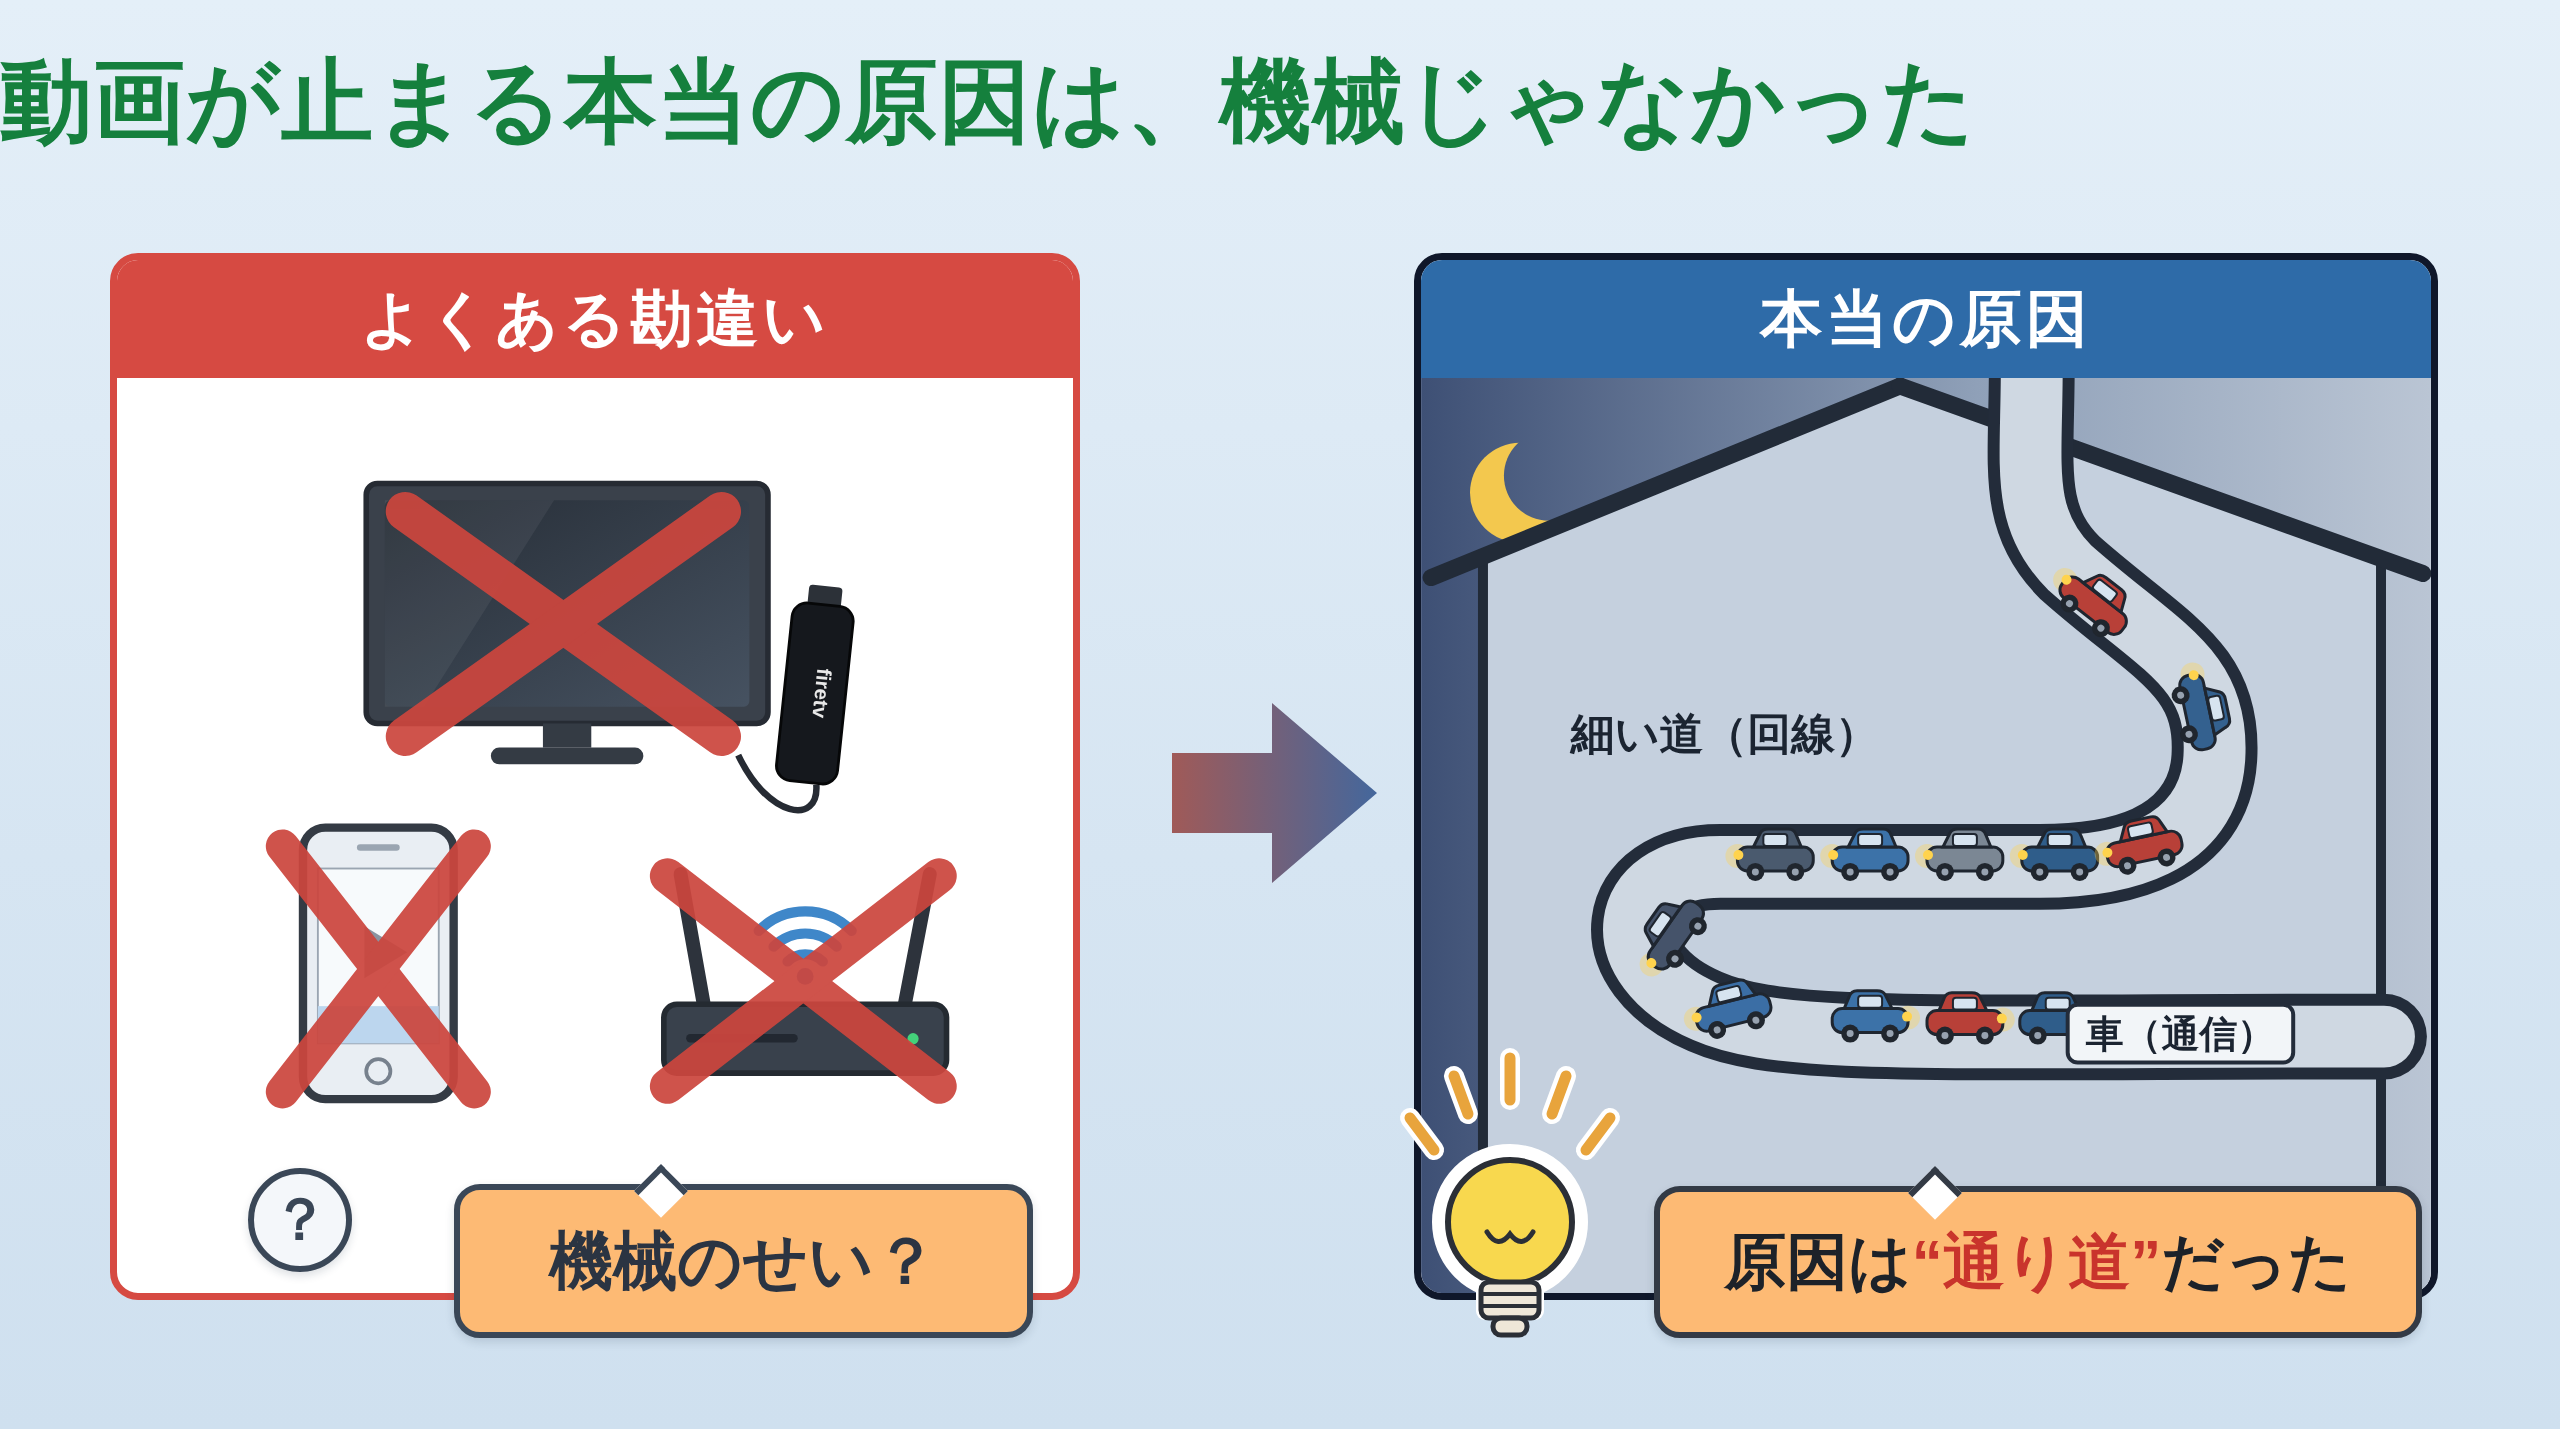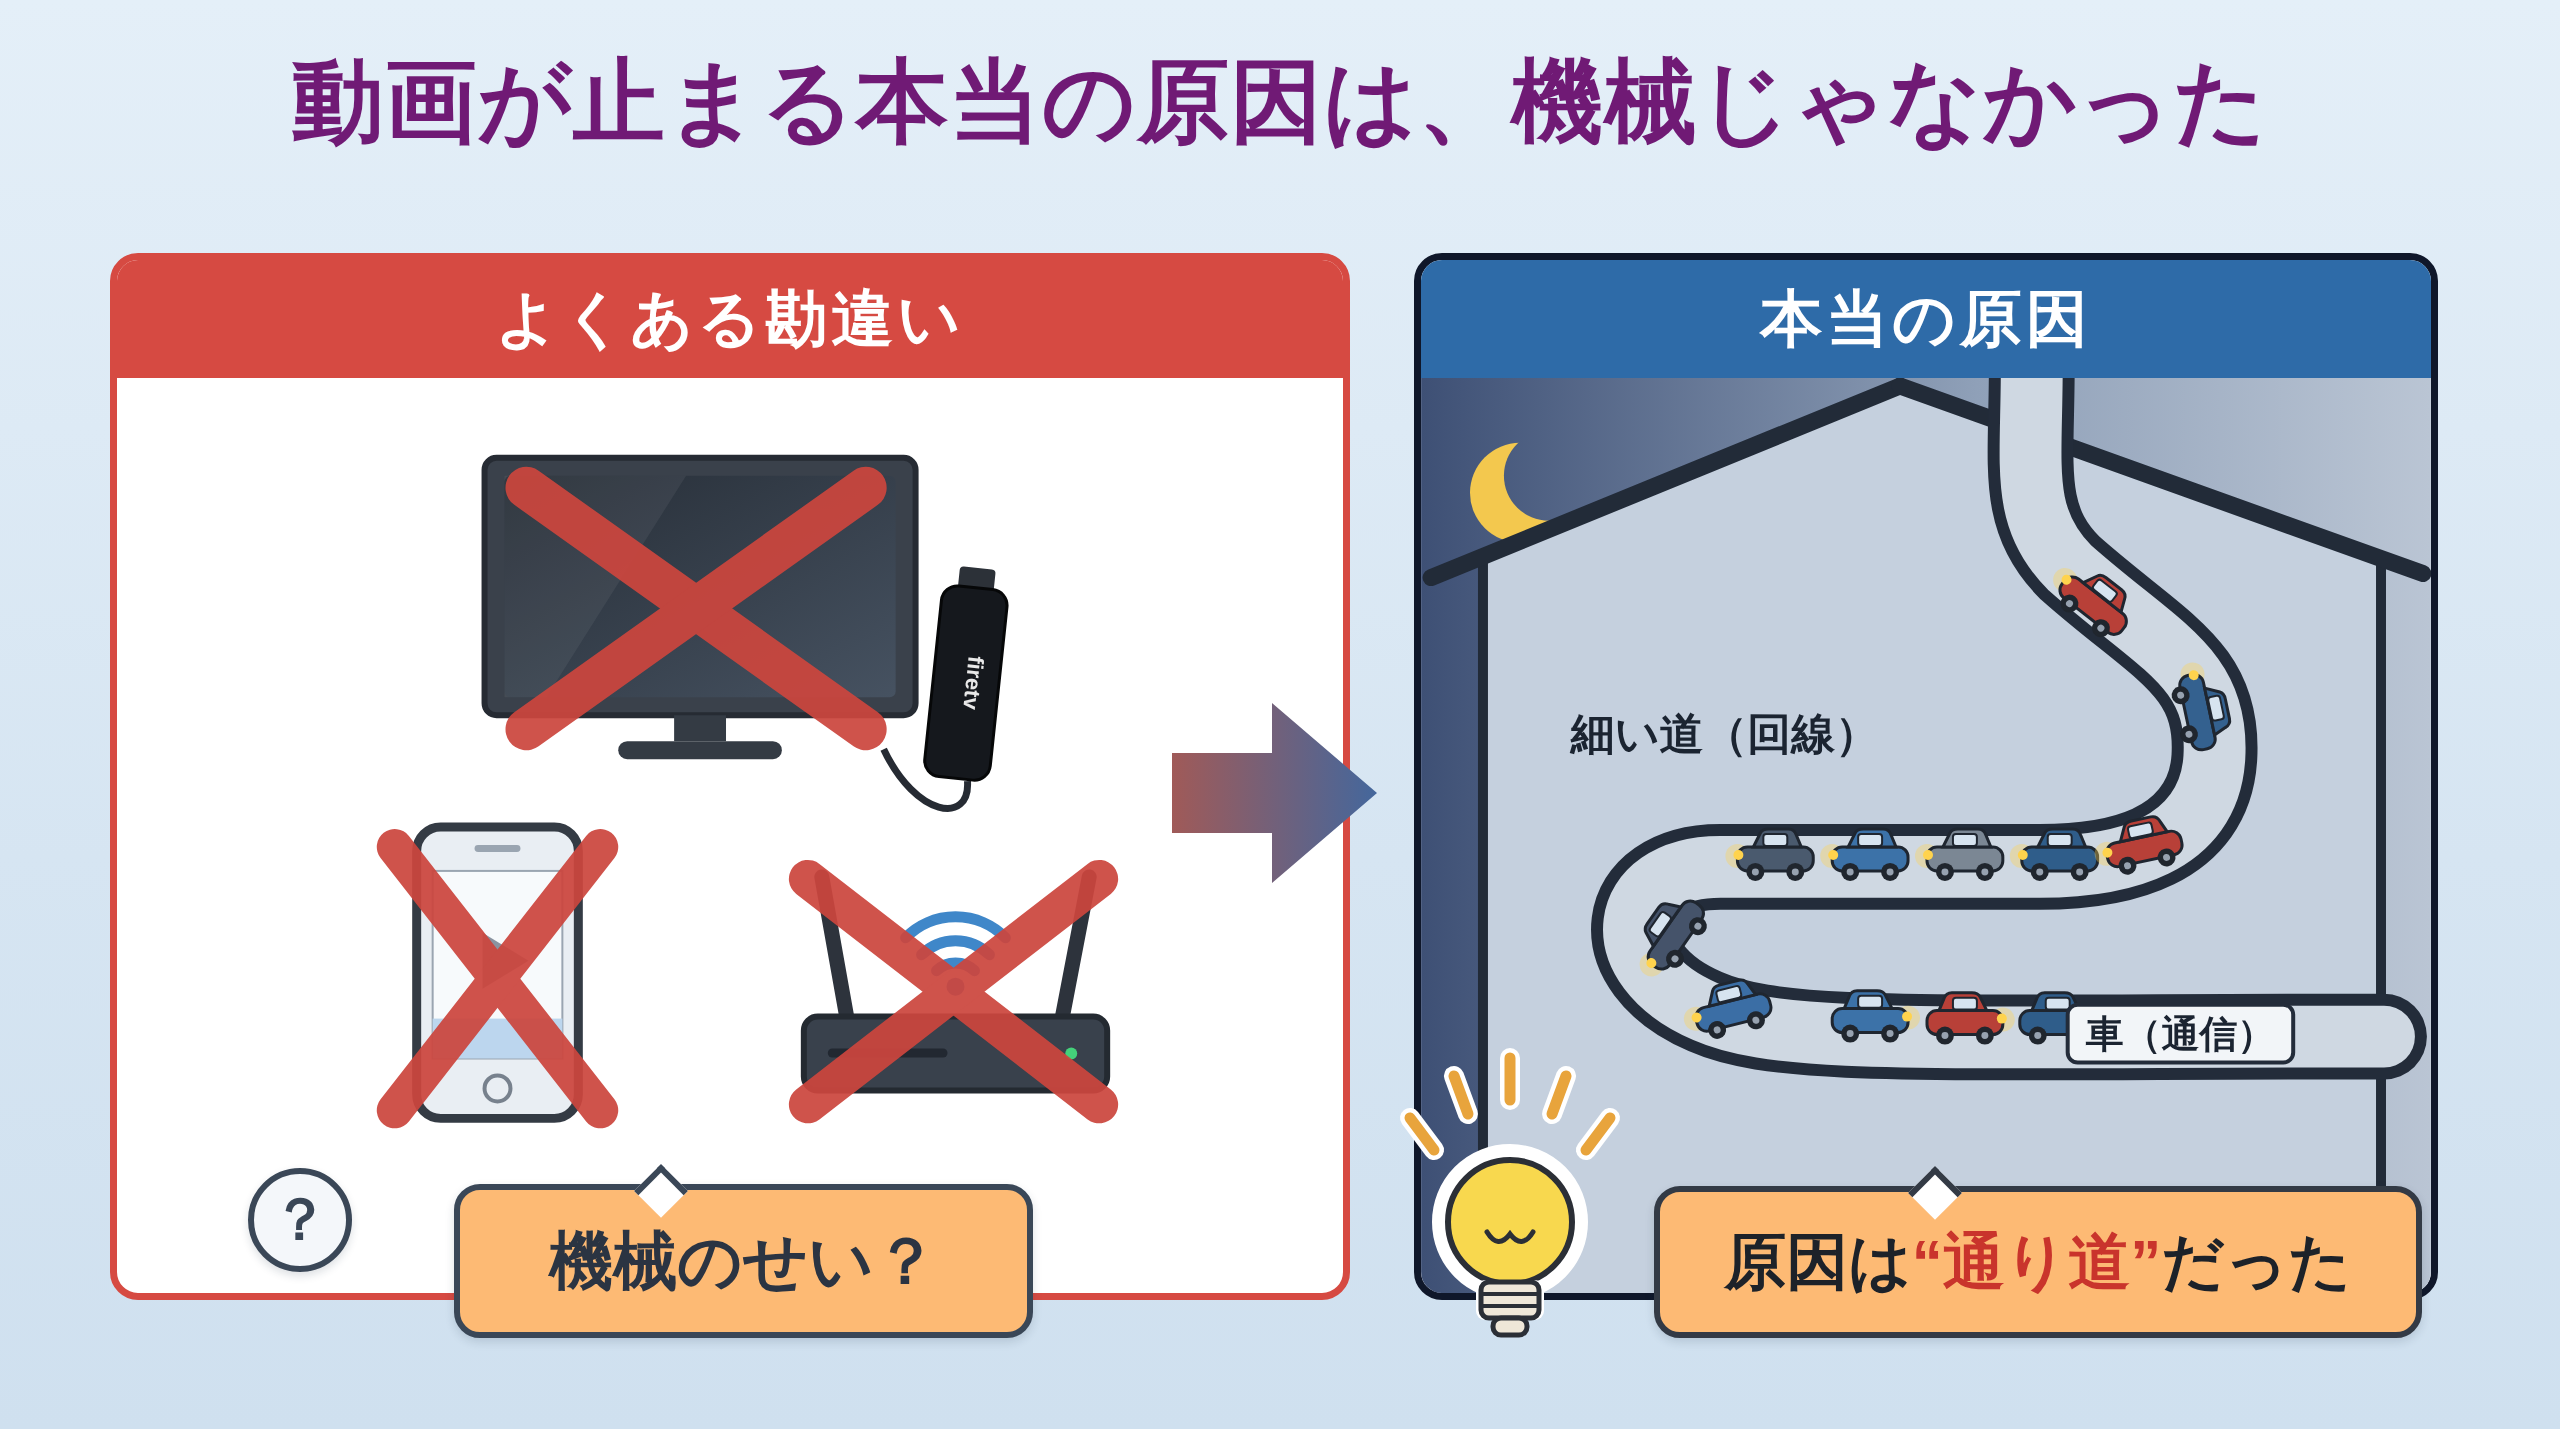--- a/index.html
+++ b/index.html
@@ -2,25 +2,25 @@
 <html><head>
 <meta charset="utf-8">
 <style>
   html,body{margin:0;padding:0;}
   body{
     width:2560px;height:1429px;position:relative;overflow:hidden;
     background:linear-gradient(180deg,#e4eff8 0%,#d6e5f2 60%,#cfe0ef 100%);
     font-family:"Liberation Sans","DejaVu Sans",sans-serif;
   }
   .title{
-    position:absolute;top:40px;left:0;width:100%;text-align:center;
-    font-size:92px;font-weight:900;color:#701a75;letter-spacing:1px;
+    position:absolute;top:40px;left:0;width:100%;
+    font-size:92px;font-weight:900;color:#15803d;letter-spacing:1px;
   }
   .panel{position:absolute;box-sizing:border-box;border-radius:28px;overflow:hidden;background:#fff;}
-  .panel-left{left:110px;top:253px;width:1240px;height:1047px;border:7px solid #d64a42;}
+  .panel-left{left:110px;top:253px;width:970px;height:1047px;border:7px solid #d64a42;}
   .panel-right{left:1414px;top:253px;width:1024px;height:1047px;border:7px solid #0f172a;}
   .panel-header{
     height:118px;display:flex;align-items:center;justify-content:center;
     color:#fff;font-size:62px;font-weight:800;letter-spacing:4px;
   }
   .panel-left .panel-header{background:#d64a42;}
   .panel-right .panel-header{background:#2e6ba8;}
   .panel-body{position:relative;width:100%;height:calc(100% - 118px);}
   .panel-body svg{position:absolute;left:0;top:0;width:100%;height:100%;display:block;}
   .arrow-wrap{position:absolute;left:1172px;top:668px;width:210px;height:250px;}

